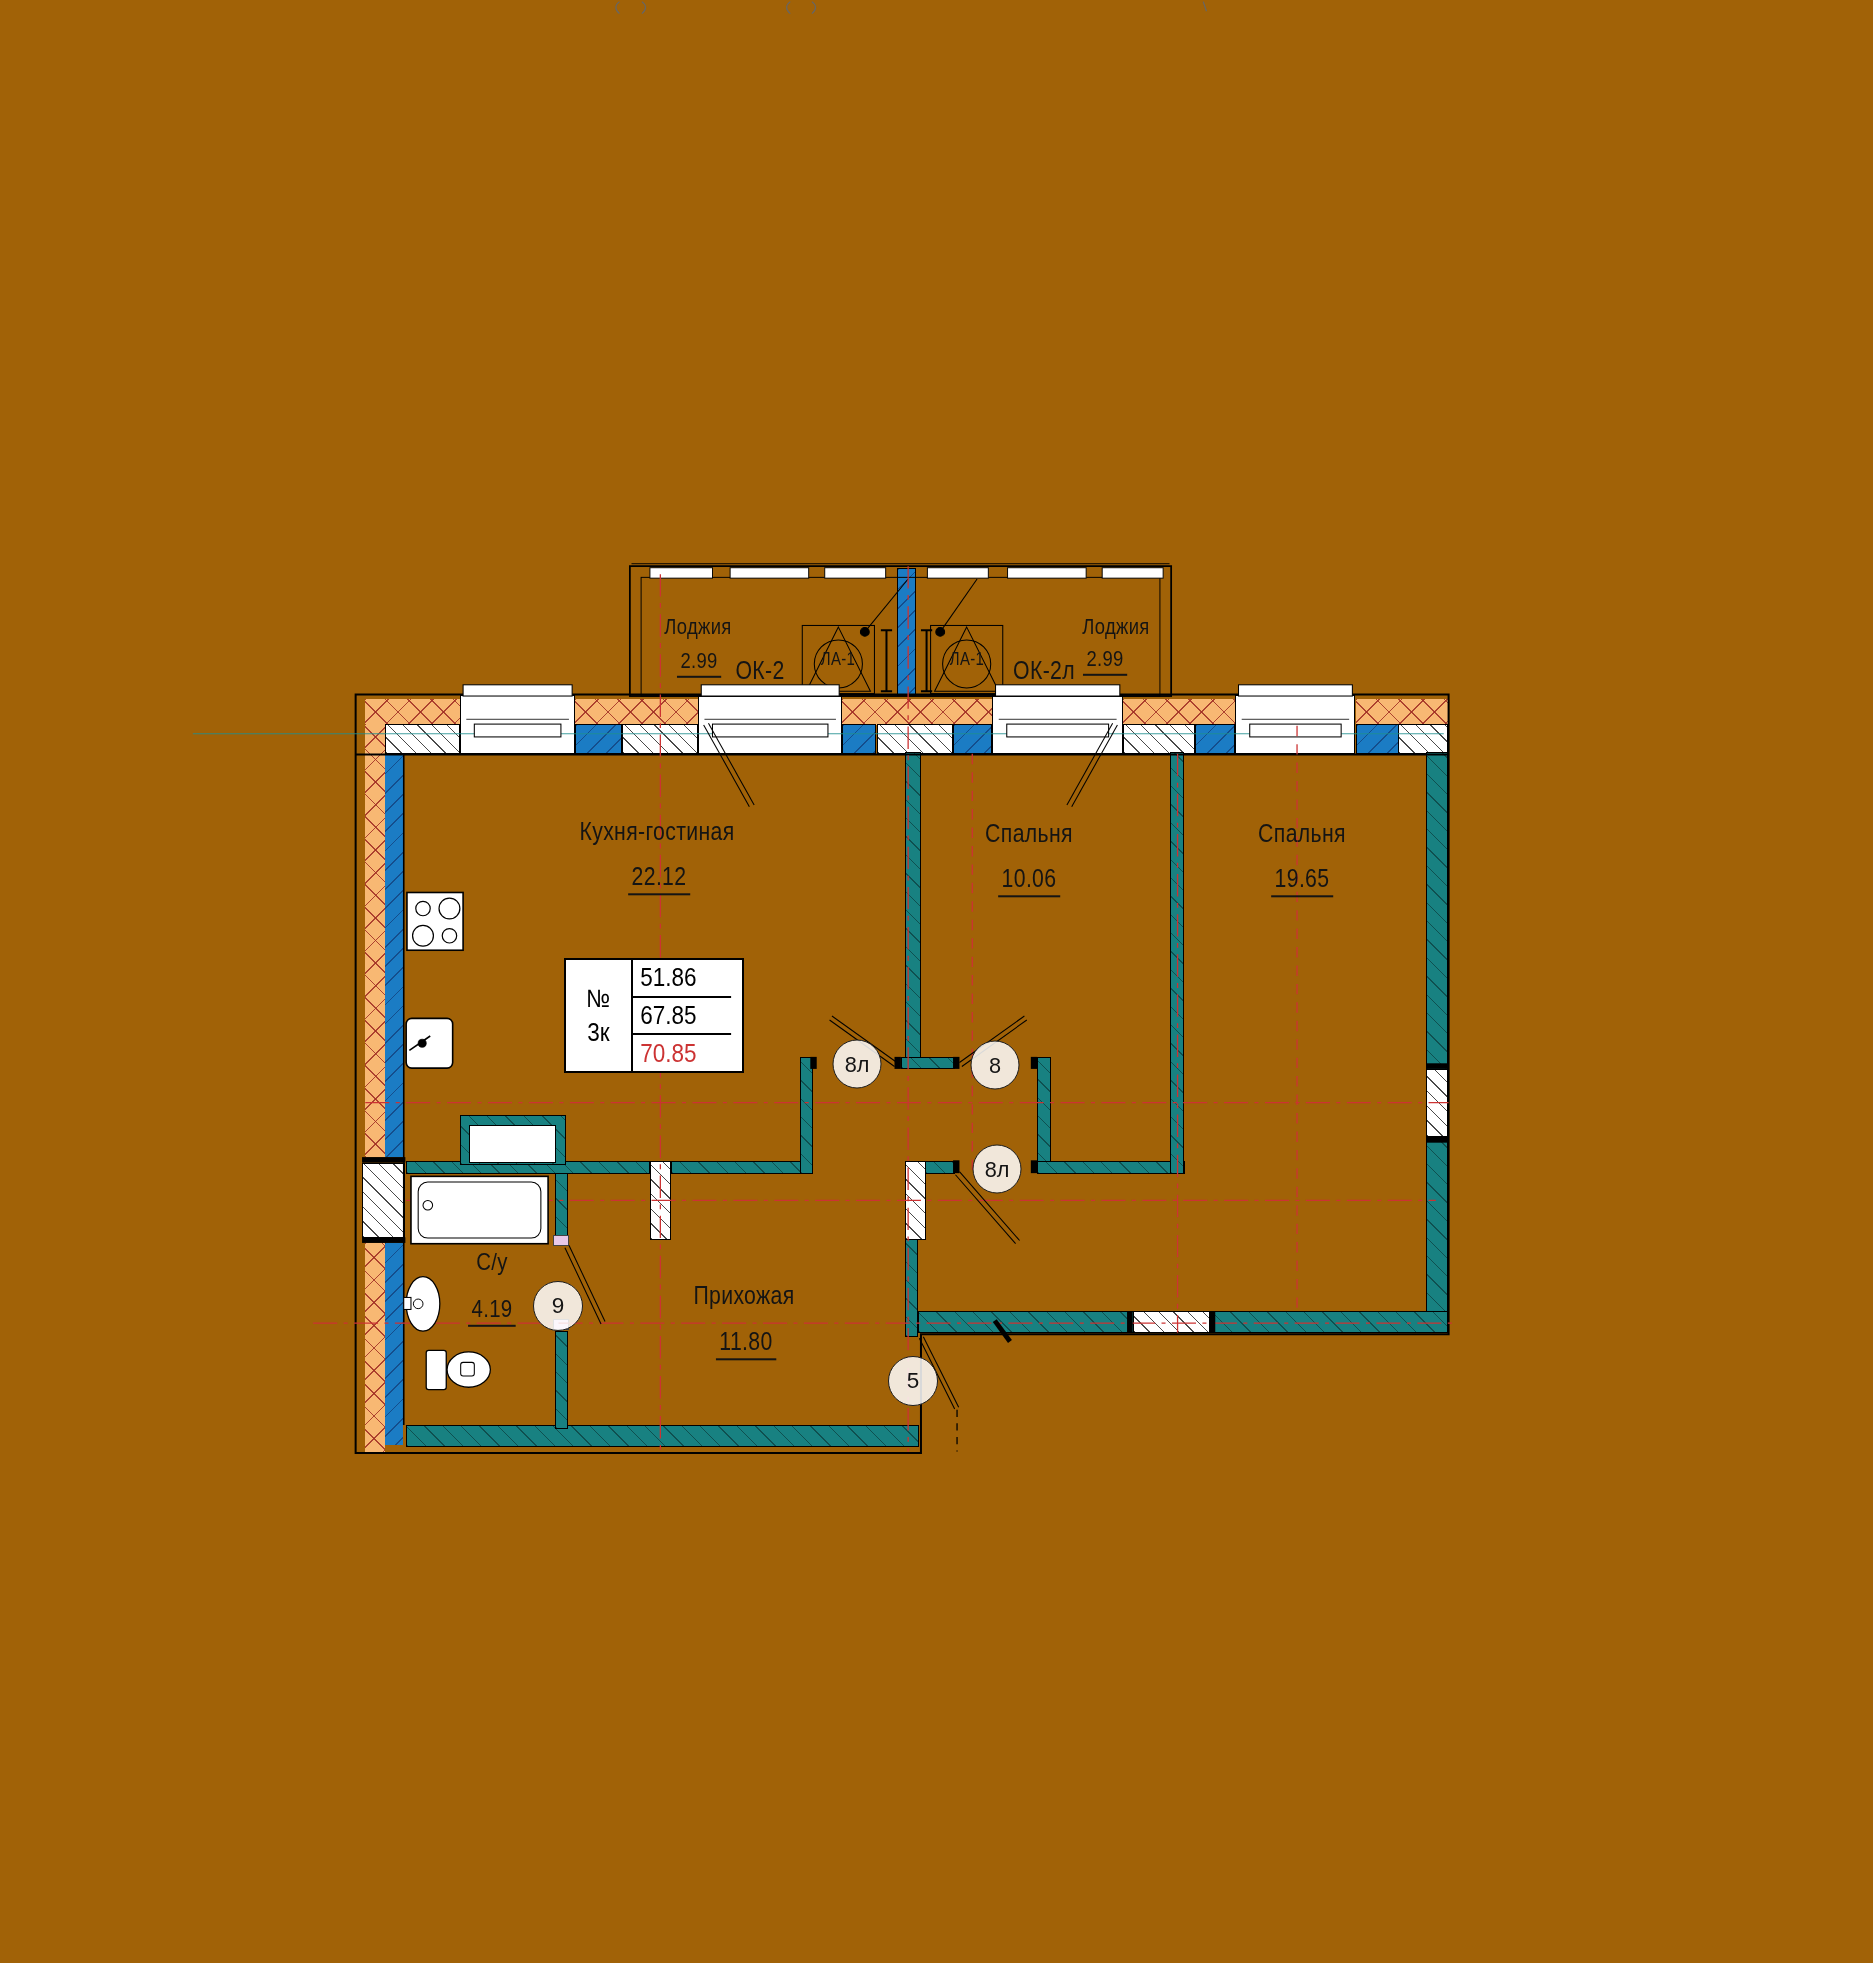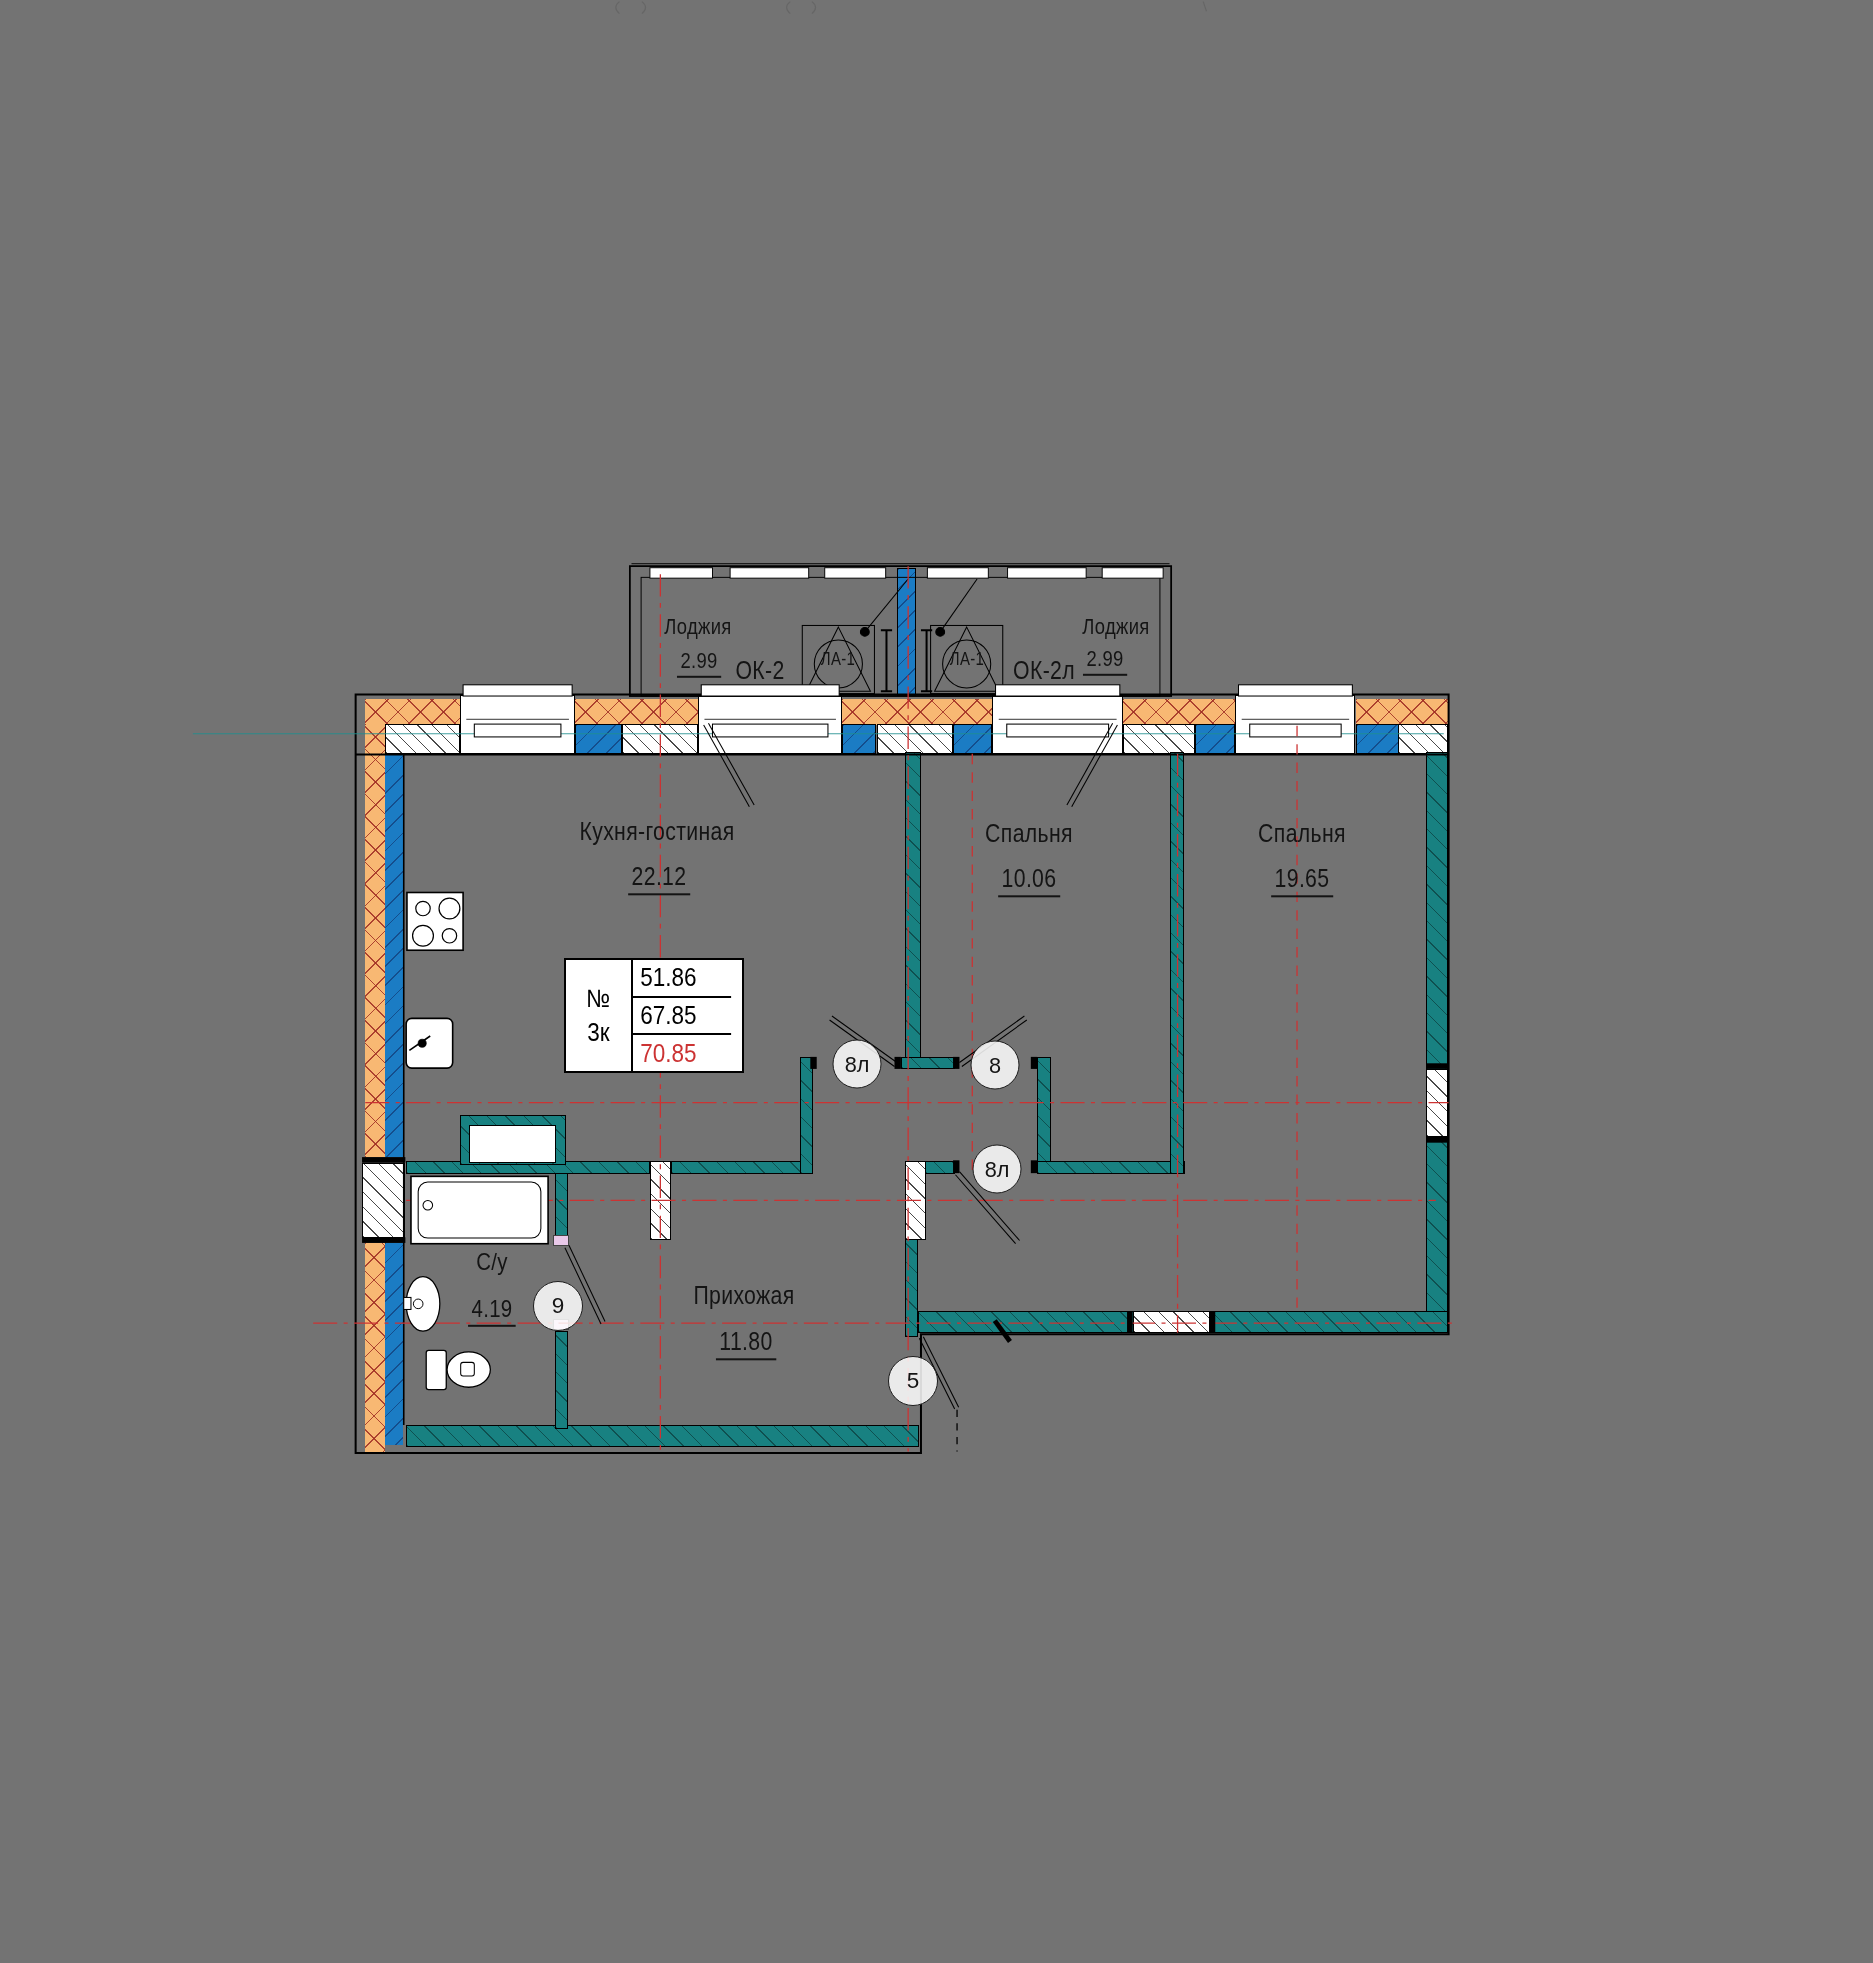--- a/index.html
+++ b/index.html
@@ -1,16 +1,16 @@
 <!DOCTYPE html>
 <html style="font-size:13px"><head>
 <meta charset="utf-8">
 <style>
   html,body{margin:0;padding:0;background:#fff;}
-  #canvas{position:relative;width:1874px;height:1963px;background:#737373;overflow:hidden;
+  #canvas{position:relative;width:1874px;height:1963px;background:#a16207;overflow:hidden;
           font-family:"Liberation Sans",sans-serif;}
   .abs{position:absolute;}
   
   .or{background-color:#f8b873;background-image:
       repeating-linear-gradient(45deg, rgba(160,45,35,.85) 0,rgba(160,45,35,.85) 1.2px, transparent 1.2px, transparent 16px),
       repeating-linear-gradient(135deg, rgba(160,45,35,.85) 0,rgba(160,45,35,.85) 1.2px, transparent 1.2px, transparent 16px);}
   .bl{background-color:#1b7cc4;background-image:
       repeating-linear-gradient(135deg, rgba(15,40,95,.55) 0,rgba(15,40,95,.55) 1.2px, transparent 1.2px, transparent 13.6px);}
   .blb{border:1.6px solid #000;box-sizing:border-box;}
   .tl{background-color:#188181;background-image:

